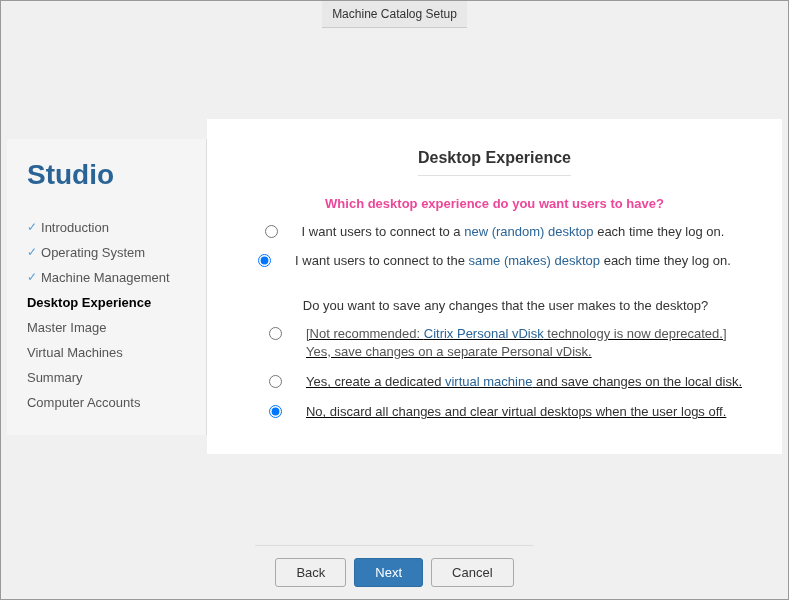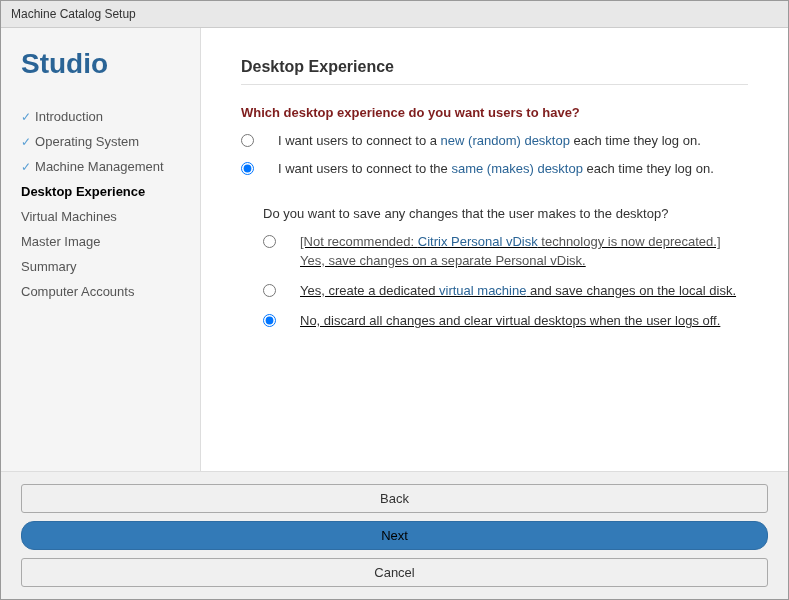--- a/index.html
+++ b/index.html
@@ -1,15 +1,15 @@
 <!DOCTYPE html>
 <html><head>
   <meta charset="utf-8">
   <style>
-    * { box-sizing: border-box; margin: 0; padding: 0; }
+    * { box-sizing: border-box; margin: 0; padding: 0; align-items: center; }
     body {
       font-family: 'Segoe UI', Tahoma, Geneva, Verdana, sans-serif;
       font-size: 13px;
       background: #c8c8c8;
       display: flex;
       align-items: center;
       justify-content: center;
       width: 789px;
       height: 600px;
       overflow: hidden;
@@ -80,21 +80,21 @@
     .section-title {
       font-size: 16px;
       font-weight: 600;
       color: #333;
       margin-bottom: 20px;
       border-bottom: 1px solid #e0e0e0;
       padding-bottom: 8px;
     }
     .question {
       font-weight: 600;
-      color: #7f1d1d;
+      color: #ec4899;
       margin-bottom: 12px;
       font-size: 13px;
     }
     .radio-option {
       display: flex;
       align-items: flex-start;
       margin-bottom: 10px;
       gap: 24px;
     }
     .radio-option input[type="radio"] {
@@ -125,36 +125,34 @@
     }
     .spacer { flex: 1; }
     .footer {
       padding: 12px 20px;
       background: #f0f0f0;
       border-top: 1px solid #ddd;
       display: flex;
       justify-content: flex-end;
       gap: 8px;
       flex-shrink: 0;
-      flex-direction: column;
     }
     .btn {
       padding: 6px 20px;
       font-size: 13px;
       border: 1px solid #aaa;
       border-radius: 3px;
       cursor: pointer;
       background: #f0f0f0;
       color: #333;
     }
     .btn-primary {
       background: #337ab7;
-      color: #000000;
+      color: #ffffff;
       border-color: #2e6da4;
-      border-radius: 13px;
     }
     .deprecated-text {
       color: #555;
     }
     .deprecated-text .highlight {
       color: #2a6496;
     }
   </style>
 </head>
 <body>
@@ -176,24 +174,24 @@
         <span>Operating System</span>
       </div>
       <div class="sidebar-item completed">
         <span class="check">✓</span>
         <span>Machine Management</span>
       </div>
       <div class="sidebar-item active">
         <span>Desktop Experience</span>
       </div>
       <div class="sidebar-item">
+        <span>Master Image</span>
+      </div>
+      <div class="sidebar-item">
         <span>Virtual Machines</span>
-      </div>
-      <div class="sidebar-item">
-        <span>Master Image</span>
       </div>
       <div class="sidebar-item">
         <span>Summary</span>
       </div>
       <div class="sidebar-item">
         <span>Computer Accounts</span>
       </div>
     </div>
 
     <div class="main-panel">

